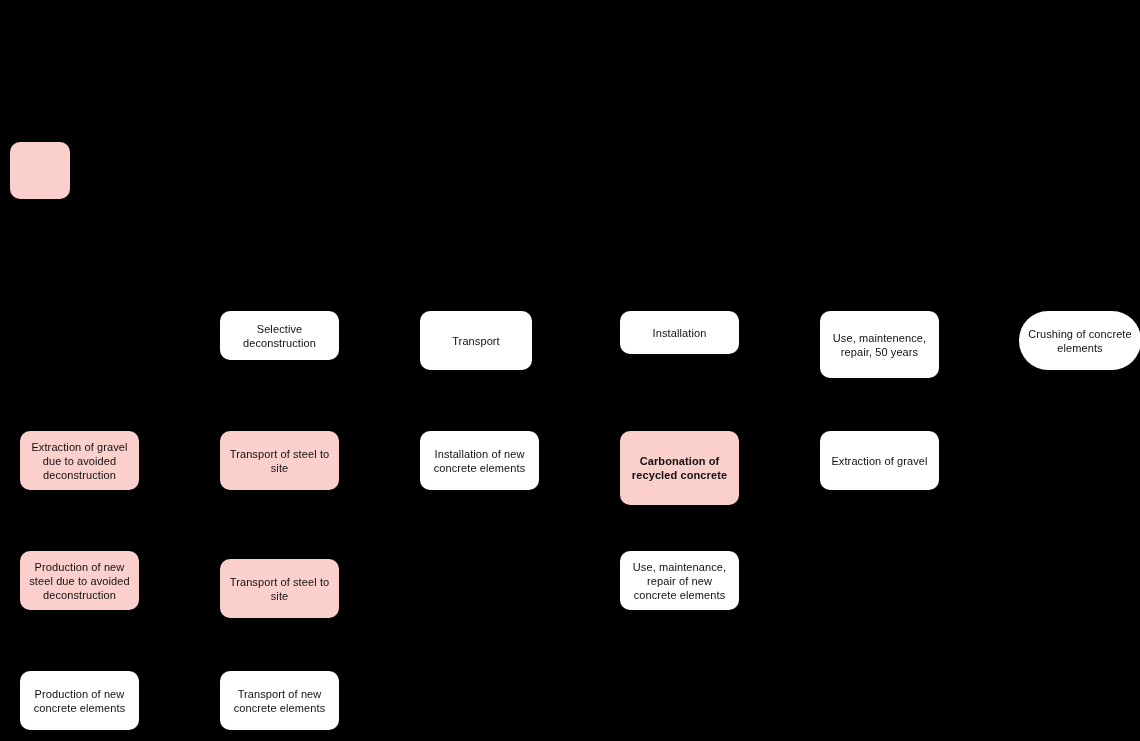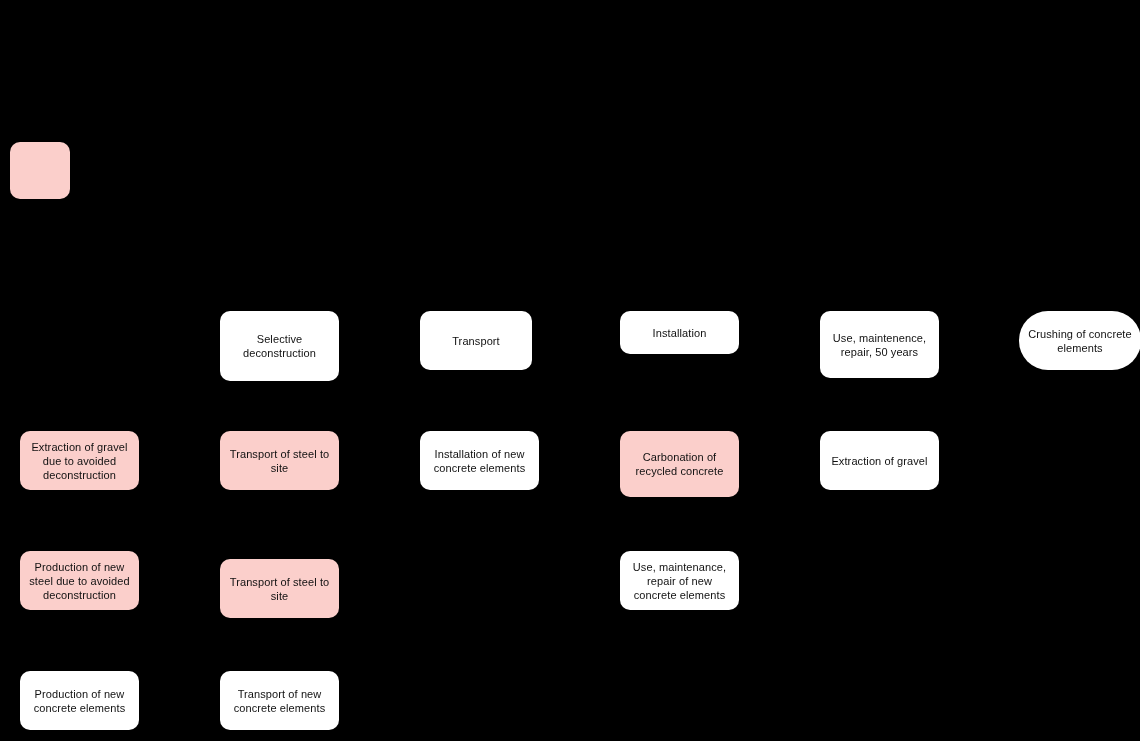--- a/index.html
+++ b/index.html
@@ -52,21 +52,21 @@
     min-height: 1px;
   }
 </style>
 </head>
 <body>
 
 <div id="canvas">
     <div class="node pink empty" style="left: 10px; top: 142px; width: 60px; height: 57px; background: rgb(251, 207, 203); color: rgb(17, 17, 17);">
       <span class="label"></span>
     </div>
-    <div class="node" style="left: 220px; top: 311px; width: 119px; height: 70px; background: rgb(255, 255, 255); color: rgb(17, 17, 17);">
+    <div class="node" style="left: 220px; top: 311px; width: 119px; height: 49px; background: rgb(255, 255, 255); color: rgb(17, 17, 17);">
       <span class="label">Selective
 deconstruction</span>
     </div>
     <div class="node" style="left: 420px; top: 311px; width: 112px; height: 59px; background: rgb(255, 255, 255); color: rgb(17, 17, 17);">
       <span class="label">Transport</span>
     </div>
     <div class="node" style="left: 620px; top: 311px; width: 119px; height: 43px; background: rgb(255, 255, 255); color: rgb(17, 17, 17);">
       <span class="label">Installation</span>
     </div>
     <div class="node" style="left: 820px; top: 311px; width: 119px; height: 67px; background: rgb(255, 255, 255); color: rgb(17, 17, 17);">
@@ -83,21 +83,21 @@
 deconstruction</span>
     </div>
     <div class="node pink" style="left: 220px; top: 431px; width: 119px; height: 59px; background: rgb(251, 207, 203); color: rgb(17, 17, 17);">
       <span class="label">Transport of steel to
 site</span>
     </div>
     <div class="node" style="left: 420px; top: 431px; width: 119px; height: 59px; background: rgb(255, 255, 255); color: rgb(17, 17, 17);">
       <span class="label">Installation of new
 concrete elements</span>
     </div>
-    <div class="node pink" style="left: 620px; top: 431px; width: 119px; height: 66px; background: rgb(251, 207, 203); color: rgb(17, 17, 17);">
+    <div class="node pink" style="left: 620px; top: 431px; width: 119px; height: 74px; background: rgb(251, 207, 203); color: rgb(17, 17, 17); font-weight: bold;">
       <span class="label">Carbonation of
 recycled concrete</span>
     </div>
     <div class="node" style="left: 820px; top: 431px; width: 119px; height: 59px; background: rgb(255, 255, 255); color: rgb(17, 17, 17);">
       <span class="label">Extraction of gravel</span>
     </div>
     <div class="node pink" style="left: 20px; top: 551px; width: 119px; height: 59px; background: rgb(251, 207, 203); color: rgb(17, 17, 17);">
       <span class="label">Production of new
 steel due to avoided
 deconstruction</span>

